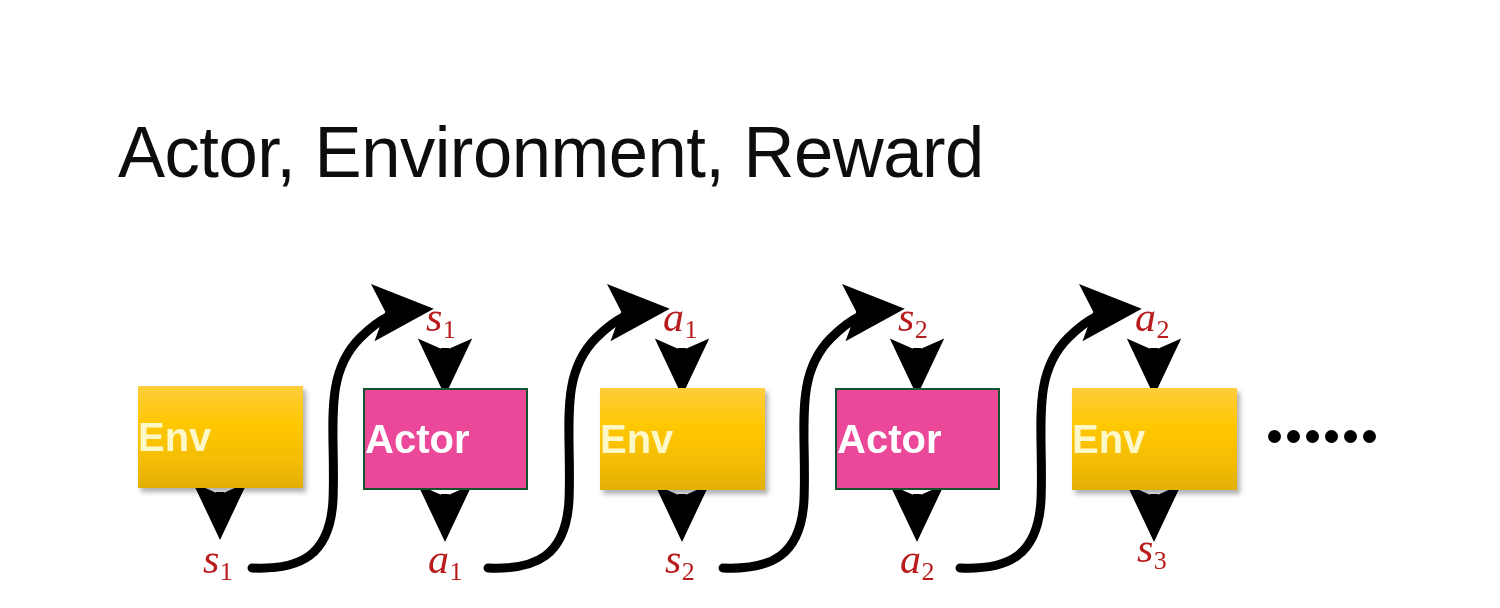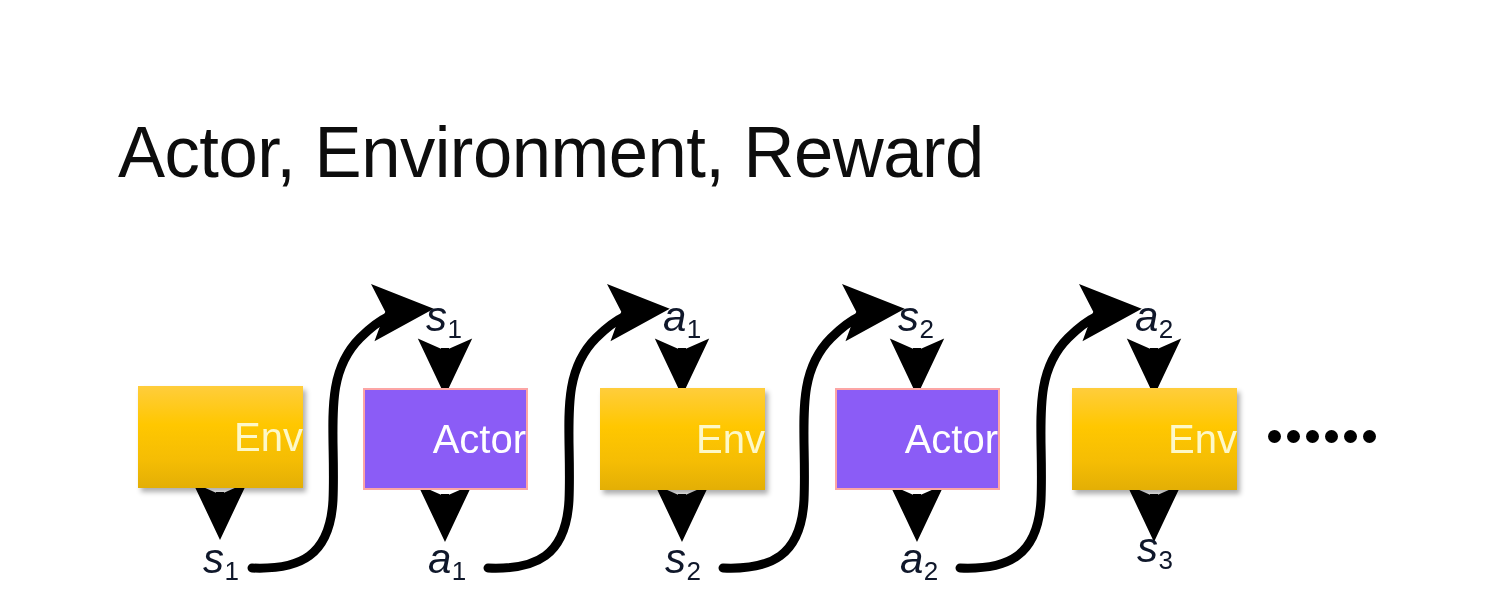--- a/index.html
+++ b/index.html
@@ -42,56 +42,56 @@
     left: 0;
     top: 0;
     width: 1500px;
     height: 608px;
   }
 
   .node {
     position: absolute;
     display: flex;
     align-items: center;
-    justify-content: flex-end;
+    justify-content: flex-start;
     box-sizing: border-box;
     width: 165px;
     height: 102px;
     font-family: "Liberation Sans", sans-serif;
-    font-weight: 400;
+    font-weight: 700;
     font-size: 40px;
     line-height: 1;
     user-select: none;
   }
 
   .node.env {
     background: linear-gradient(to bottom,
                 #ffcd3c 0%,
                 #ffc700 38%,
                 #f5bd04 72%,
                 #e3af05 100%);
     color: #fdf8c8;
     box-shadow: 3px 4px 5px rgba(0,0,0,0.32);
     border: none;
   }
 
   .node.actor {
-    background: #8b5cf6;
+    background: #ec4899;
     color: #ffffff;
-    border: 2px solid #fca5a5;
+    border: 2px solid #14532d;
     box-shadow: none;
   }
 
   
   .mathlabel {
     position: absolute;
-    font-family: Liberation Sans, sans-serif;
+    font-family: Liberation Serif, serif;
     font-style: italic;
     font-size: 42px;
-    color: #0f172a;
+    color: #b91c1c;
     white-space: nowrap;
     user-select: none;
     line-height: 1;
   }
   .mathlabel .sub {
     font-size: 0.62em;
     font-style: normal;
     vertical-align: -0.28em;
     margin-left: 0.5px;
   }

